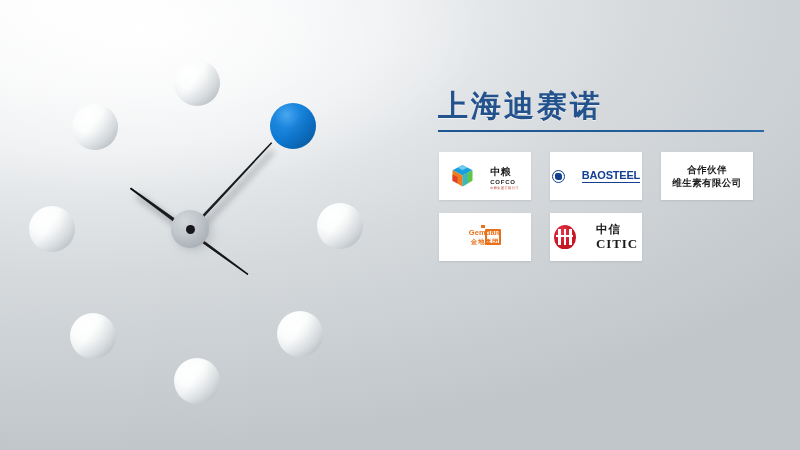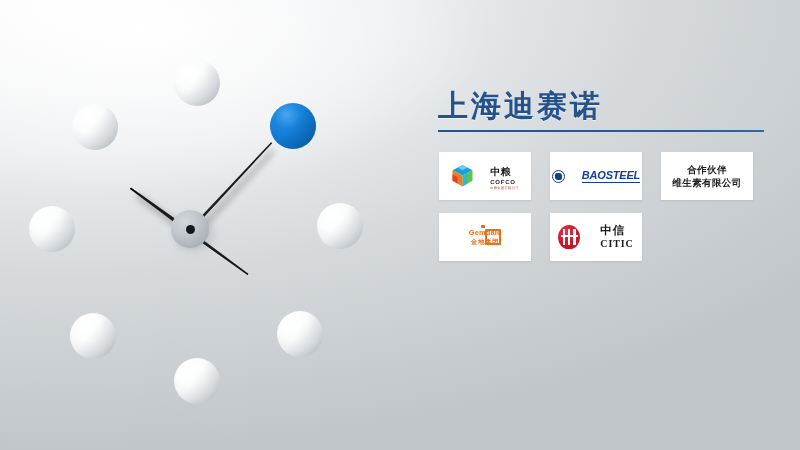--- a/index.html
+++ b/index.html
@@ -120,21 +120,21 @@
 
   
   .cofco { display:flex; align-items:center; gap:16px; }
   .cofco-cube { position:relative; width:23px; height:24px; }
   .cofco-txt { line-height:1; }
   .cofco-cn { font-size:10px; font-weight:bold; color:#1a1a1a; letter-spacing:0.5px; }
   .cofco-en { font-size:6px; font-weight:bold; color:#222; letter-spacing:0.8px; margin-top:1.5px; }
   .cofco-sub { font-size:3.2px; color:#c0392b; letter-spacing:0.4px; margin-top:1.5px; }
 
   
-  .baosteel { display:flex; align-items:flex-end; gap:17px;font-style:italic; }
+  .baosteel { display:flex; align-items:flex-end; gap:17px; }
   .bs-emblem {
     width:13px; height:13px; border-radius:50%;
     border:1.4px solid #123f8f; position:relative;
     display:flex; align-items:center; justify-content:center;
   }
   .bs-emblem::before {
     content:""; position:absolute; width:7.5px; height:7.5px;
     background:#123f8f; border-radius:2px 40% 2px 40%;
   }
   .bs-word {
@@ -175,21 +175,21 @@
   }
   .citic-mark i:nth-child(1){ left:4.4px; }
   .citic-mark i:nth-child(2){ left:9.8px; }
   .citic-mark i:nth-child(3){ left:15.2px; }
   .citic-mark u {
     position:absolute; left:2.5px; top:10px; width:17px; height:2.2px;
     background:#fff; text-decoration:none;
   }
   .citic-txt { line-height:1; text-align:left; }
   .citic-cn { font-size:11.5px; font-weight:bold; color:#1a1a1a; letter-spacing:1px; }
-  .citic-en { font-size:10px; font-family:"Liberation Serif",serif; font-weight:bold; color:#1a1a1a; letter-spacing:0.9px; margin-top:2px; }
+  .citic-en { font-size:13px; font-family:"Liberation Serif",serif; font-weight:bold; color:#1a1a1a; letter-spacing:0.9px; margin-top:2px; }
 </style>
 </head>
 <body>
 
 <div id="slide">
 
   <div id="clock-photo">
 
     <div class="marker" style="left:174px;top:60px;">
       <span class="shadow"></span>

